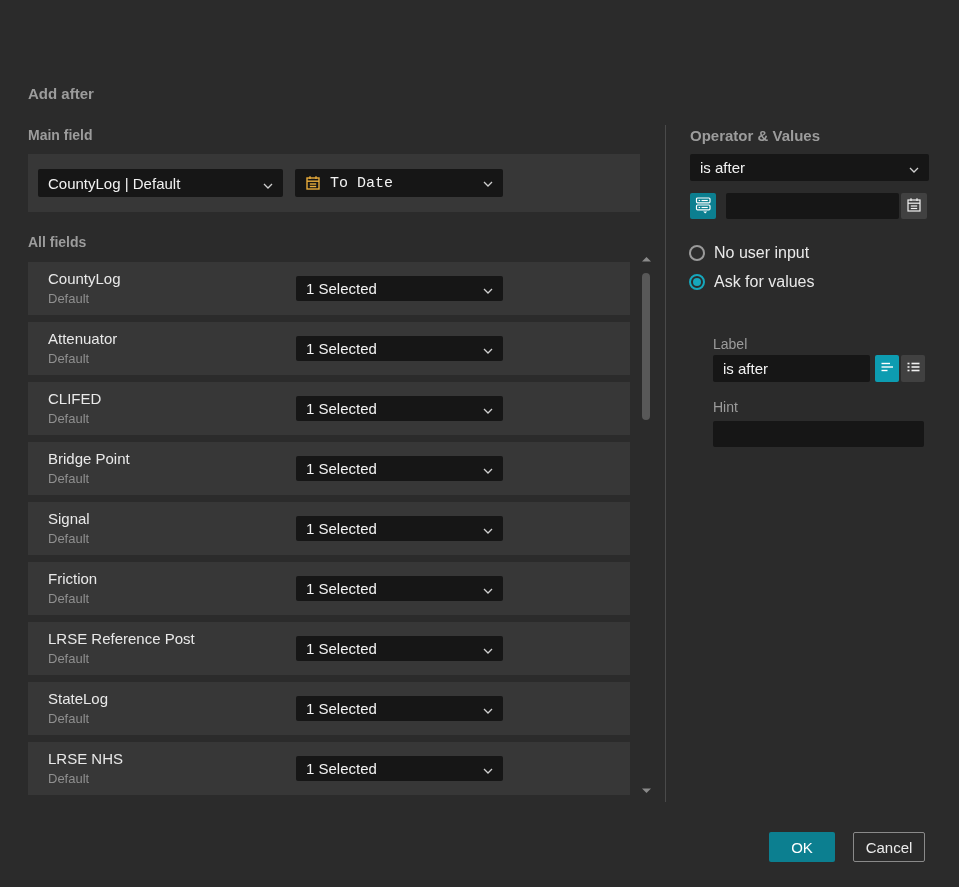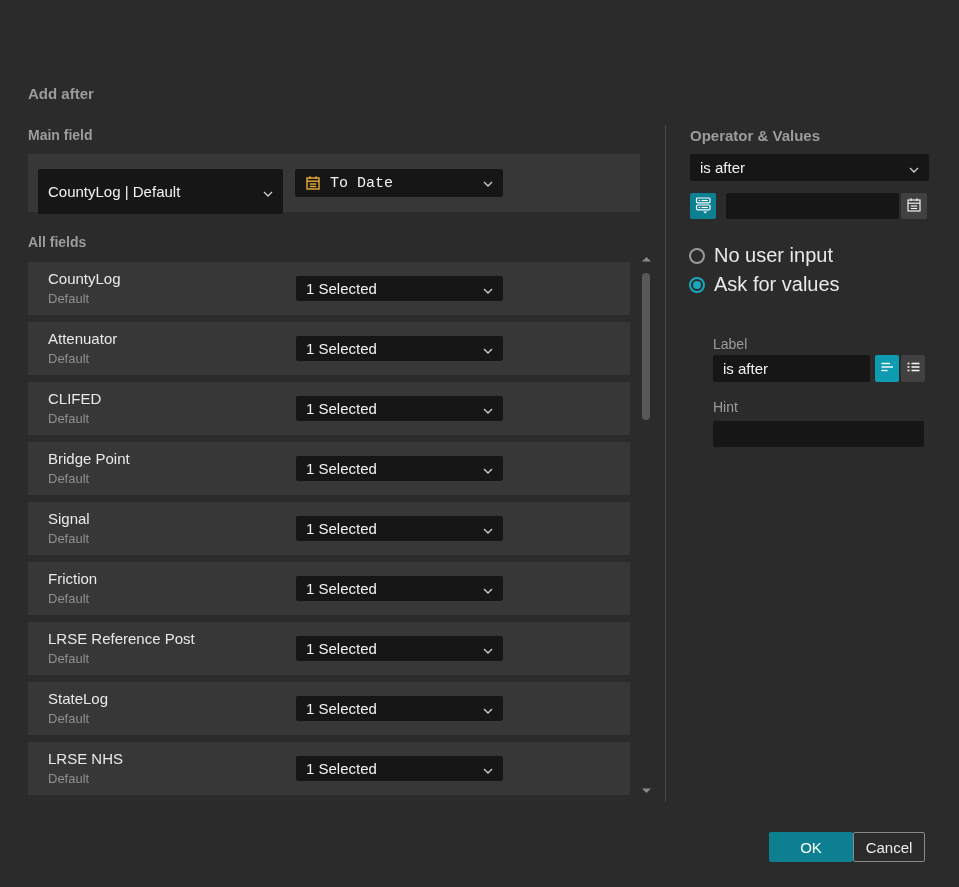--- a/index.html
+++ b/index.html
@@ -53,55 +53,55 @@
     display:flex; align-items:center; justify-content:center; cursor:pointer; padding:0;
   }
   .icon-btn.teal{ background:#0c7f90;}
   .icon-btn.gray{ background:#414141;}
   .radio-row{ position:absolute; left:689px; display:flex; align-items:center; cursor:pointer;}
   .radio{ width:16px; height:16px; border-radius:50%; border:2px solid #9a9a9a; background:transparent;
           display:flex; align-items:center; justify-content:center; flex:0 0 auto;}
   .radio-row.on .radio{ border-color:#16a7bc;}
   .radio .dot{ width:8px; height:8px; border-radius:50%; background:transparent;}
   .radio-row.on .radio .dot{ background:#16a7bc;}
-  .radio-label{ margin-left:9px; font-size:20px; color:#e9e9e9;}
+  .radio-label{ margin-left:9px; font-size:16px; color:#e9e9e9;}
   .choose-btn{
     position:absolute; left:712px; top:303px; width:217px; height:26px;
     background:#0c7f90; color:#fff; border:none; border-radius:2px; font-size:15px; cursor:pointer;
     font-family:"Liberation Sans","DejaVu Sans",sans-serif;
   }
   .toggle-btn{
     position:absolute; top:355px; width:24px; height:27px; border:none; border-radius:2px;
     display:flex; align-items:center; justify-content:center; cursor:pointer; padding:0;
   }
   .toggle-btn.on{ background:#0d9cb1;}
   .toggle-btn.off{ background:#414141;}
   
   .ok-btn{
-    position:absolute; left:769px; top:832px; width:84px; height:30px;
+    position:absolute; left:769px; top:832px; width:66px; height:30px;
     background:#0c7f90; border:none; border-radius:2px; color:#fff; font-size:15px; cursor:pointer;
     font-family:"Liberation Sans","DejaVu Sans",sans-serif;
   }
   .cancel-btn{
     position:absolute; left:853px; top:832px; width:72px; height:30px;
     background:transparent; border:1px solid #8a8a8a; border-radius:2px; color:#ececec; font-size:15px; cursor:pointer;
     font-family:"Liberation Sans","DejaVu Sans",sans-serif;
   }
 </style>
 </head>
 <body>
 
 <div class="dialog">
 
 
   <div class="sec-label" style="left:28px; top:85px; font-size:15px;">Add after</div>
   <div class="sec-label" style="left:28px; top:127px; font-size:14px;">Main field</div>
 
   <div class="main-panel">
-    <div class="select" style="left:10px; top:15px; width:245px; height:45px;">
+    <div class="select" style="left:10px; top:15px; width:245px; height:28px;">
       <span class="grow">CountyLog | Default</span>
       <span class="chev">
         <svg width="10" height="6" viewBox="0 0 10 6">
             <path d="M1 1l4 4 4-4" fill="none" stroke="#cfcfcf" stroke-width="1.3"></path>
           </svg>
       </span>
     </div>
     <div class="select" style="left:267px; top:15px; width:208px; height:28px;font-family:Liberation Mono, monospace;">
       <span style="margin-right:9px; display:flex;">
         <svg width="16" height="16" viewBox="0 0 16 16" fill="none" stroke="#e8ac3b" stroke-width="1.4">

